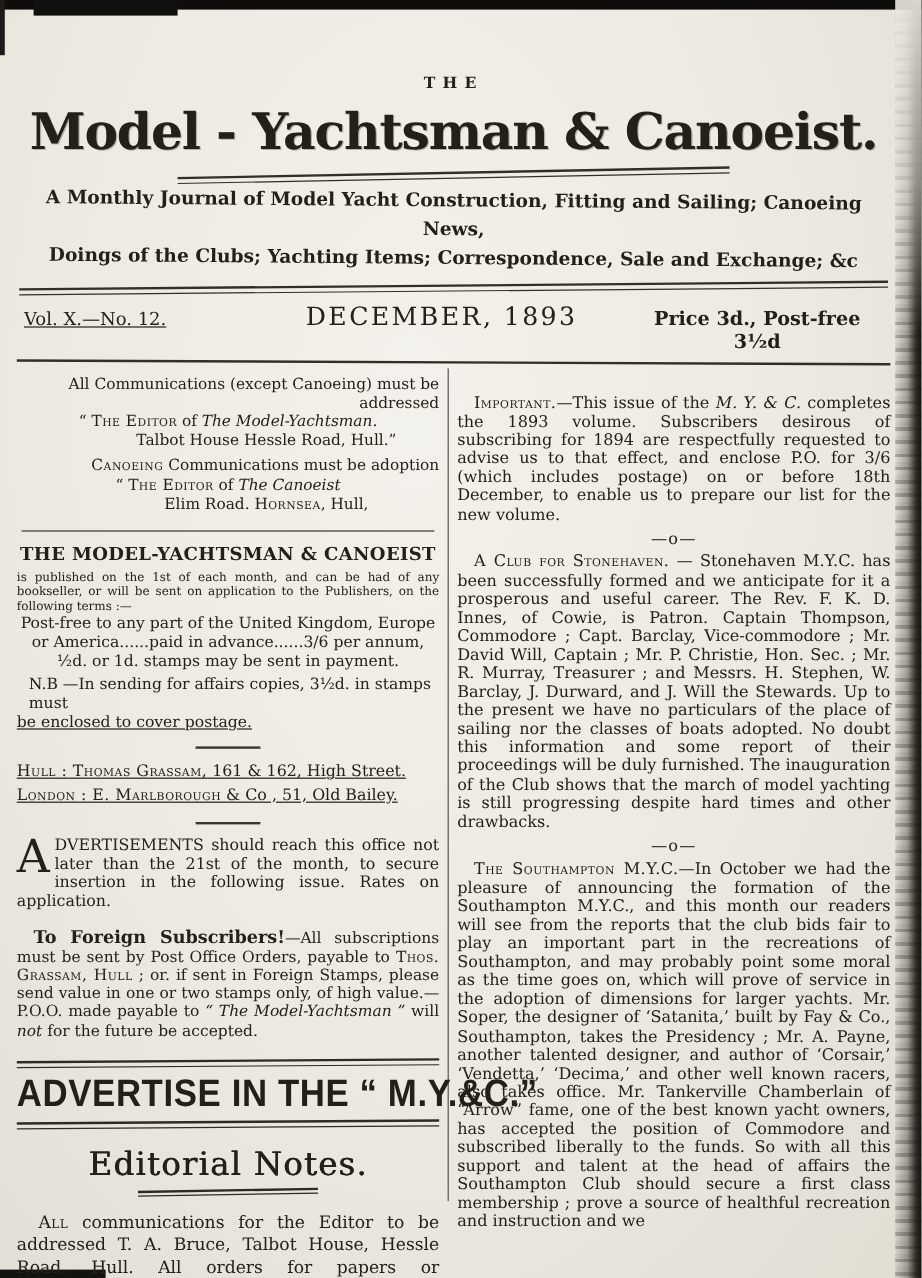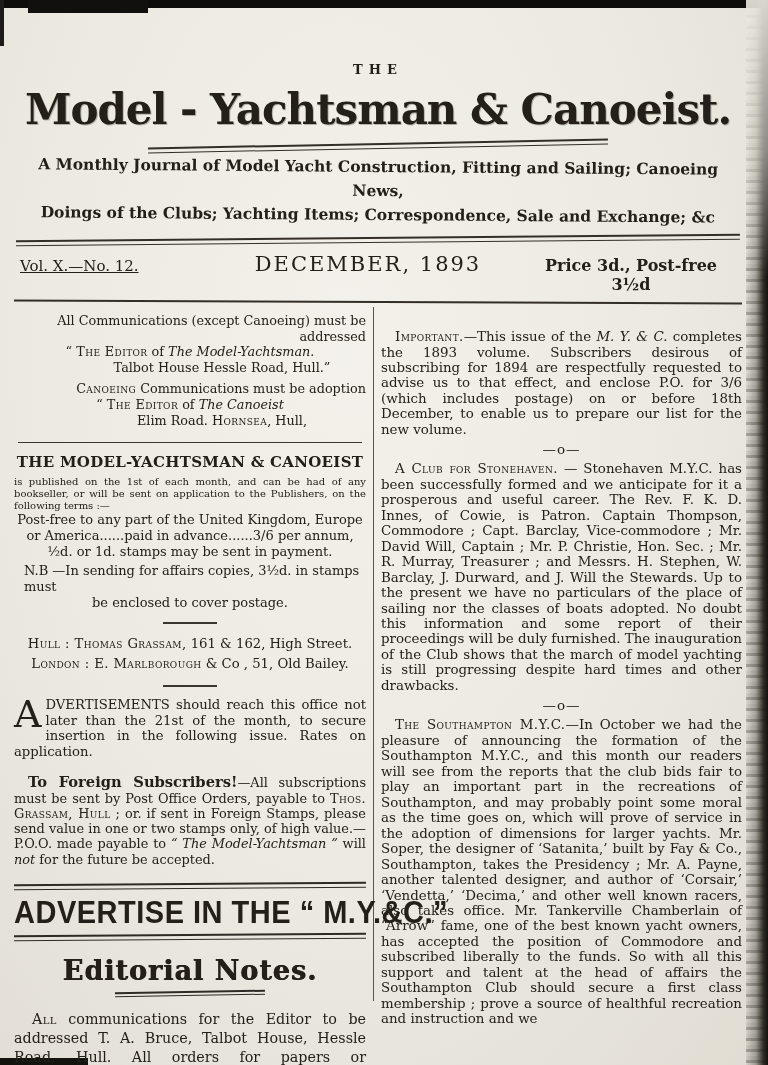--- a/index.html
+++ b/index.html
@@ -62,33 +62,33 @@
   .comms{font-size:12.8px;line-height:1.22;margin-top:8px;}
   .c-left{text-align:right;padding-left:4px;}
   .c-center{text-align:center;}
   .c-right{text-align:center;padding-left:64px;}
   .c-gap{height:6px;}
   .rule-thin{height:1px;background:#3a352e;margin:14px 4px 10px;}
   .terms-heading{text-align:center;font-weight:bold;font-size:15px;margin:8px 0 5px;letter-spacing:0.3px;}
   .terms-body{font-size:10px;line-height:1.2;text-align:justify;}
   .terms-center{font-size:13px;line-height:1.22;text-align:center;}
   .terms-nb1{font-size:13px;line-height:1.22;padding-left:10px;margin-top:3px;}
-  .terms-nb2{font-size:13px;line-height:1.22;text-align:center;}
+  .terms-nb2{font-size:13px;line-height:1.22;text-align:left;text-decoration:underline;}
   .rule-short{width:54px;height:2px;background:#3a352e;margin:12px auto 10px;}
-  .publishers{text-align:center;font-size:13.2px;line-height:1.45;}
+  .publishers{text-align:left;font-size:13.2px;line-height:1.45;text-decoration:underline;}
   .ads{font-size:13.2px;line-height:1.2;text-align:justify;margin-top:2px;}
   .foreign{font-size:12.9px;line-height:1.18;text-align:justify;text-indent:14px;margin-top:9px;}
   .banner-sec{margin-top:16px;}
   .rule-double{border-top:2px solid #2e2a24;border-bottom:1px solid #2e2a24;height:3px;transform:rotate(-0.4deg);}
   .banner-text{
     font-family:"Liberation Sans","DejaVu Sans",sans-serif;font-weight:bold;font-size:29px;
     text-align:center;letter-spacing:0.5px;margin:7px 0 5px;transform:scaleY(1.1);white-space:nowrap;
   }
   .editorial-head{
-    text-align:center;font-size:27px;font-weight:bold;margin-top:15px;letter-spacing:1px;
+    text-align:center;font-size:27px;font-weight:normal;margin-top:15px;letter-spacing:1px;
     text-shadow:0.6px 0 0 currentColor;
   }
   .editorial-flourish{width:150px;margin:5px auto 12px;border-top:2px solid #2e2a24;border-bottom:1px solid #2e2a24;height:2px;transform:rotate(-1deg);}
   .editorial-body{font-size:14.3px;line-height:1.33;text-align:justify;text-indent:18px;}
 
   
   .rc-para{font-size:13.4px;line-height:1.155;text-align:justify;text-indent:14px;margin:0;}
   .rc-first{margin-top:24px;}
   .sep{text-align:center;font-size:13.5px;margin:4px 0;letter-spacing:1px;}
 </style>

